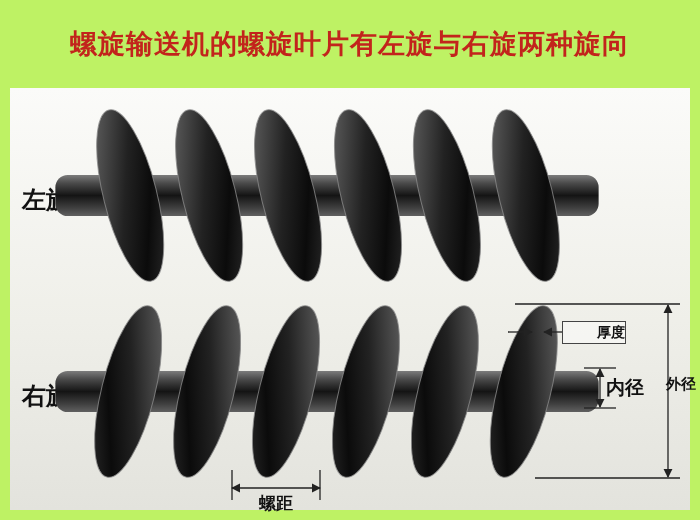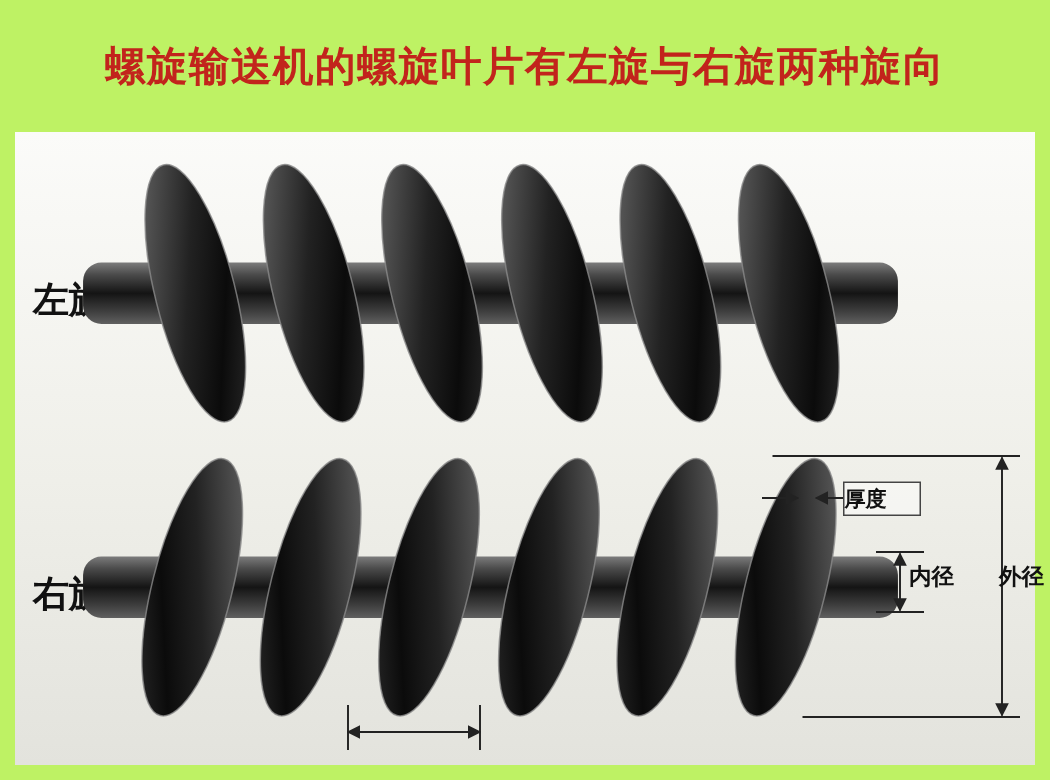--- a/index.html
+++ b/index.html
@@ -11,23 +11,23 @@
   .panel{position:absolute;left:10px;top:88px;width:680px;height:422px;
          background:linear-gradient(180deg,#fbfbf9 0%,#efefe9 55%,#e3e3dd 100%)}
   .screw{position:absolute;width:574px;height:195px}
   .screw-a{left:30px;top:10px}
   .screw-b{left:30px;top:206px}
   .screw-label{position:absolute;font-size:24px;font-weight:700;color:#111}
   .label-a{left:12px;top:96px}
   .label-b{left:12px;top:292px}
   .overlay{position:absolute;left:0;top:0;width:680px;height:422px;pointer-events:none}
   .dim{position:absolute;color:#111;font-weight:700;white-space:nowrap}
-  .dim-thickness{left:552px;top:233px;width:52px;height:23px;border:1px solid #444;
-                 font-size:14px;text-align:left;line-height:21px;background:rgba(250,250,248,.6)}
-  .dim-inner{left:596px;top:287px;font-size:15px}
+  .dim-thickness{left:552px;top:233px;width:64px;height:23px;border:1px solid #444;
+                 font-size:14px;text-align:right;line-height:21px;background:rgba(250,250,248,.6)}
+  .dim-inner{left:596px;top:287px;font-size:19px}
   .dim-outer{left:656px;top:287px;font-size:15px}
   .dim-pitch{left:230px;top:404px;width:72px;text-align:center;font-size:17px}
   .defs-holder{position:absolute;width:0;height:0;overflow:hidden}
 </style>
 </head>
 <body>
 
 <div class="page">
 
   <h1 class="title">螺旋输送机的螺旋叶片有左旋与右旋两种旋向</h1>
@@ -92,15 +92,16 @@
 
         <line x1="505" y1="216" x2="670" y2="216"></line>
         <line x1="525" y1="390" x2="670" y2="390"></line>
         <line x1="658" y1="217" x2="658" y2="389" marker-start="url(#arr)" marker-end="url(#arr)"></line>
       </g>
     </svg>
 
     <div class="dim dim-thickness">厚度</div>
     <div class="dim dim-inner">内径</div>
     <div class="dim dim-outer">外径</div>
+    <div class="dim dim-pitch">螺距</div>
 
   </div>
 </div>
 
 </body></html>

